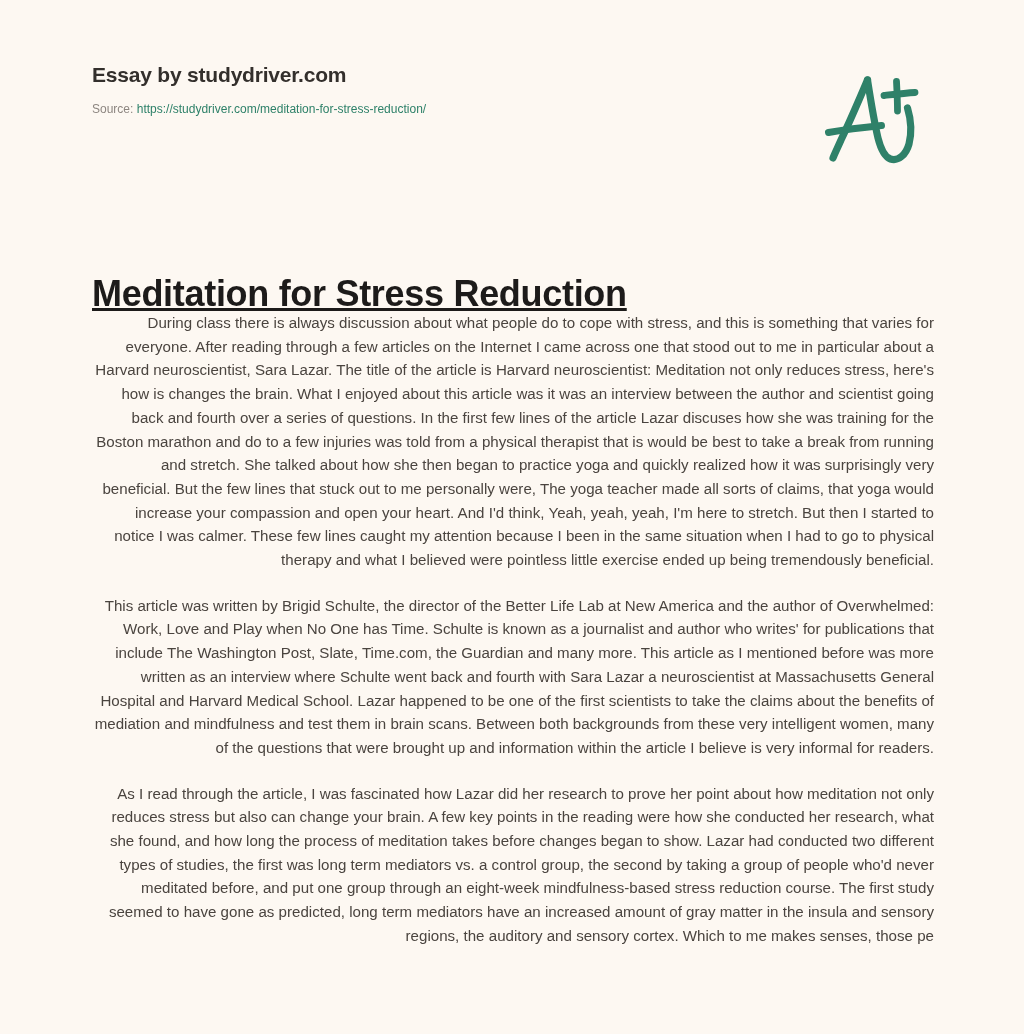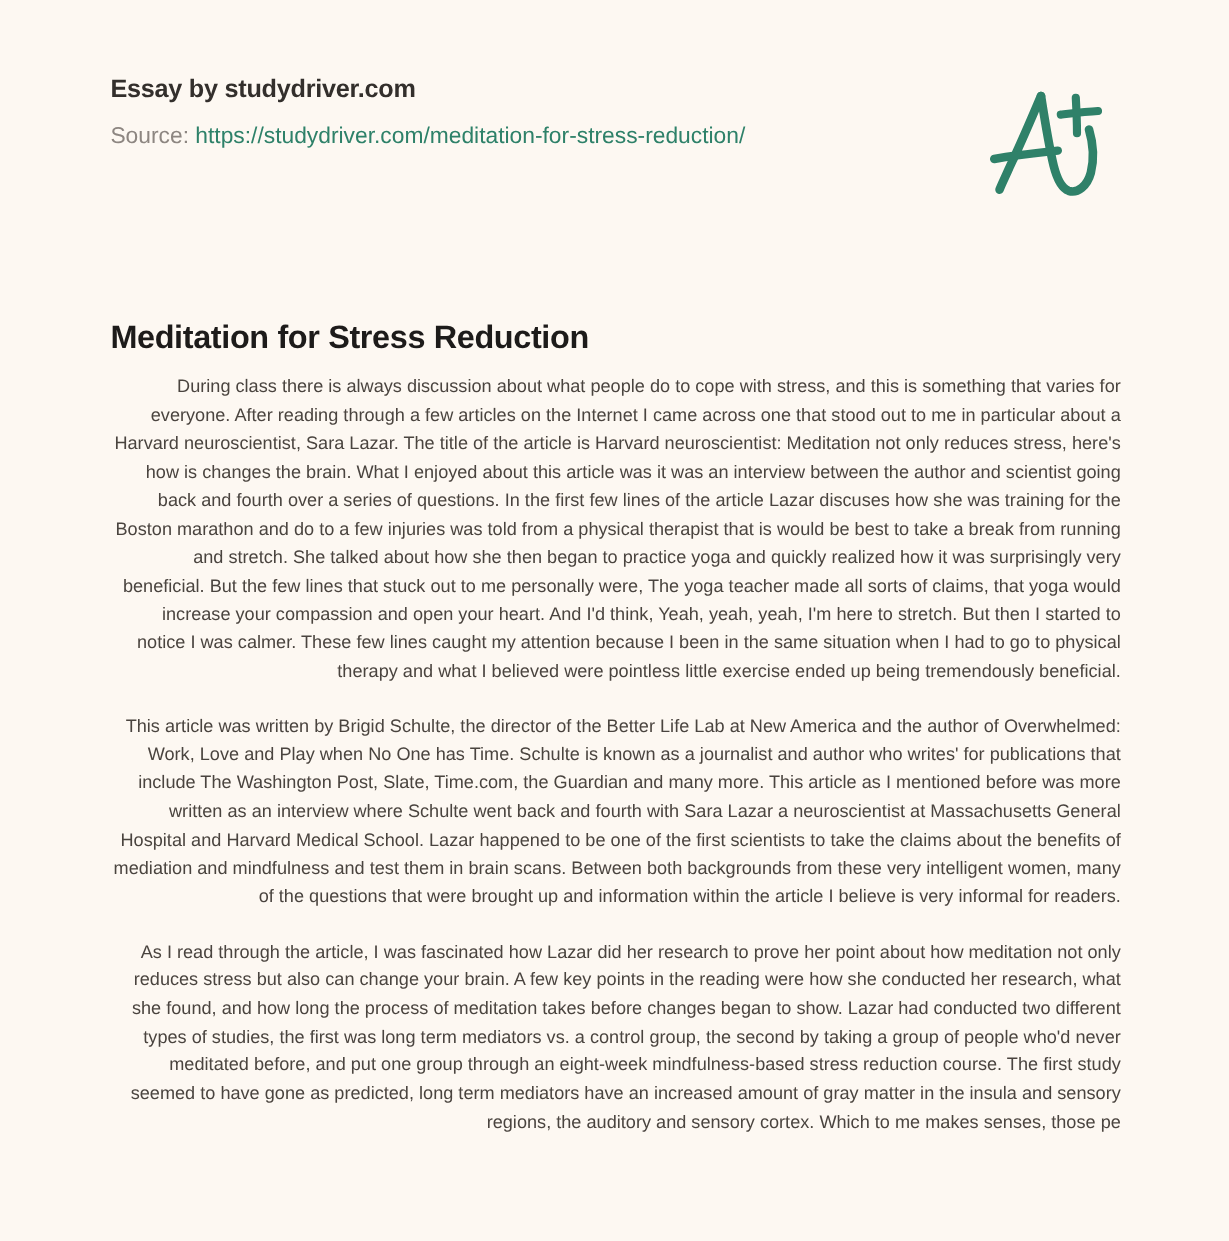--- a/index.html
+++ b/index.html
@@ -36,21 +36,21 @@
     font-size: 21px;
     font-weight: bold;
     color: #332f2c;
     letter-spacing: -0.2px;
     line-height: 1.2;
     white-space: nowrap;
   }
 
   .source-line {
     margin-top: 15px;
-    font-size: 19px;
+    font-size: 12px;
     line-height: 1.3;
     white-space: nowrap;
   }
   .source-label {
     color: #8d8681;
   }
   .source-url {
     color: #2e8169;
     text-decoration: none;
     word-break: break-all;
@@ -69,25 +69,26 @@
     width: 120px;
     height: 104px;
   }
 
   
   .doc-title {
     position: absolute;
     left: 92px;
     top: 247px;
     width: 840px;
-    font-size: 27px;
+    font-size: 36px;
     font-weight: bold;
     letter-spacing: -0.3px;
     color: #1d1b1a;
     line-height: 1.25;
+    text-decoration: underline;
   }
 
   
   .body-copy {
     position: absolute;
     left: 92px;
     top: 311px;
     width: 842px;
   }
 

